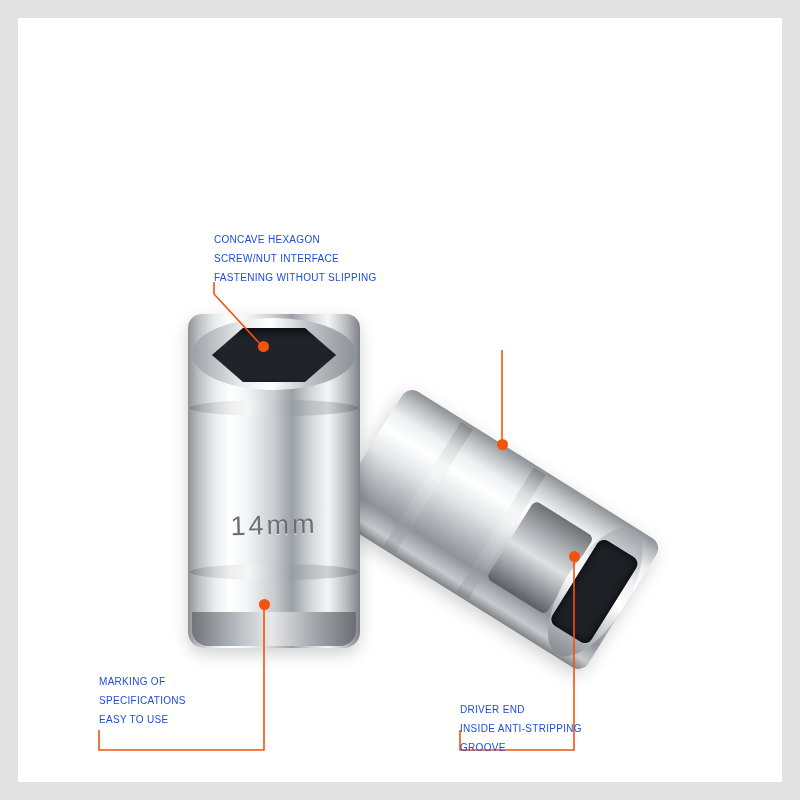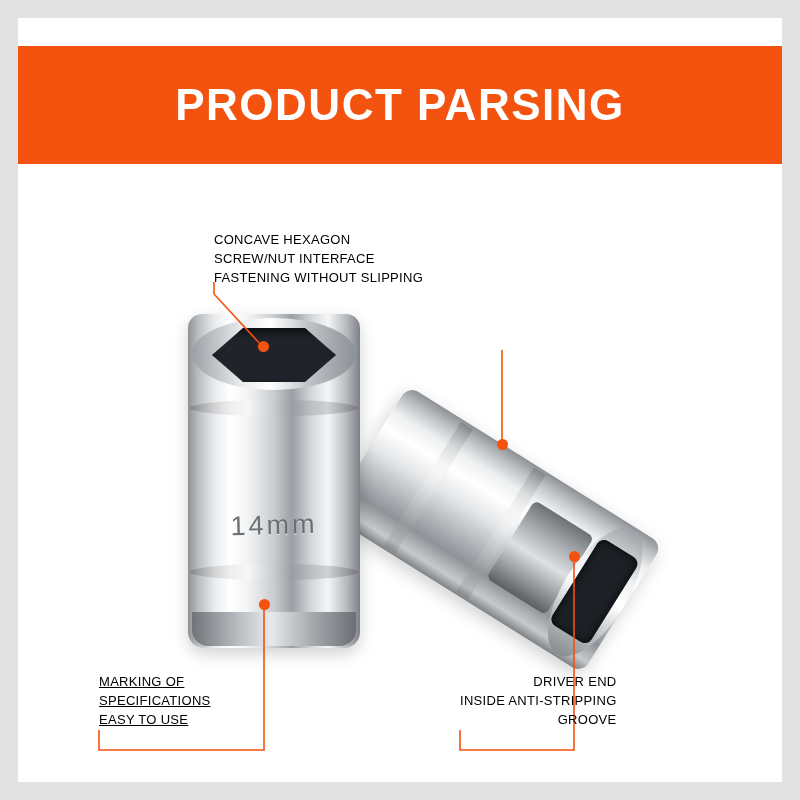--- a/index.html
+++ b/index.html
@@ -175,32 +175,32 @@
     width: 70px;
     height: 92px;
     background: linear-gradient(to bottom, #5e6265, #a7abaf 30%, #dfe1e3 52%, #8d9296 80%, #55595c);
     border-radius: 6px;
     opacity: .9;
   }
 
   
   .callout {
     position: absolute;
-    color: #000000;
-    font-size: 13px;
+    color: #1d4ed8;
+    font-size: 10px;
     line-height: 19px;
     letter-spacing: .3px;
     font-family: "Liberation Sans", sans-serif;
     text-transform: uppercase;
     white-space: pre-line;
   }
   .c1 { left: 196px; top: 66px; }
   .c2 { left: 484px; top: 128px; }
-  .c3 { left: 81px;  top: 508px; text-decoration: underline; }
-  .c4 { left: 442px; top: 508px; text-align: right; }
+  .c3 { left: 81px;  top: 508px; }
+  .c4 { left: 442px; top: 536px; }
 
   .leader {
     position: absolute;
     stroke: #f4520f;
     fill: none;
     stroke-width: 1.6;
   }
   .dot {
     position: absolute;
     width: 11px;
@@ -214,23 +214,20 @@
     width: 764px; height: 618px;
     pointer-events: none;
   }
 </style>
 </head>
 <body>
 
 <div class="page">
   <div class="card">
 
-    <div class="header-bar">
-      <div class="header-title">PRODUCT PARSING</div>
-    </div>
 
     <div class="photo">
 
       <div class="socket-t">
         <div class="band b1"></div>
         <div class="band b2"></div>
         <div class="groove"></div>
         <div class="rim-t"></div>
         <div class="drive-hole"></div>
       </div>

